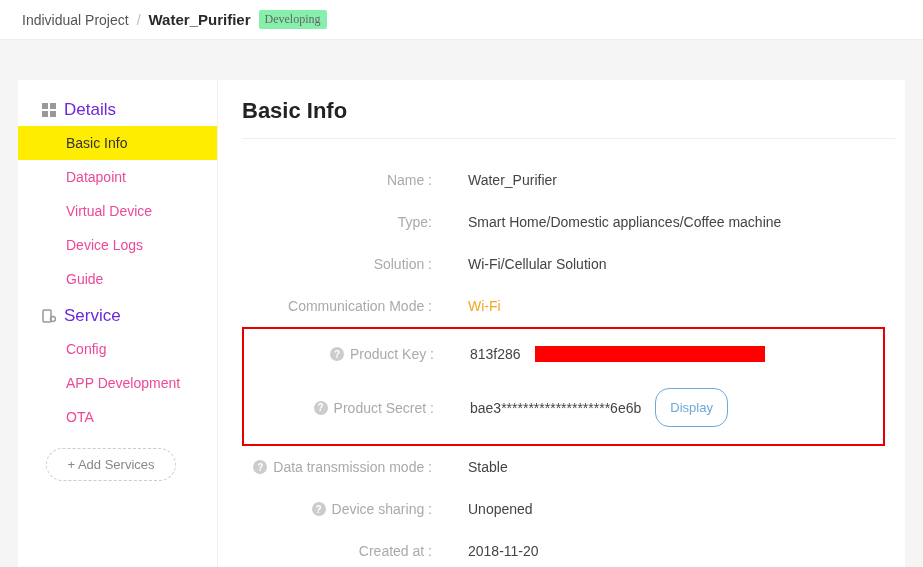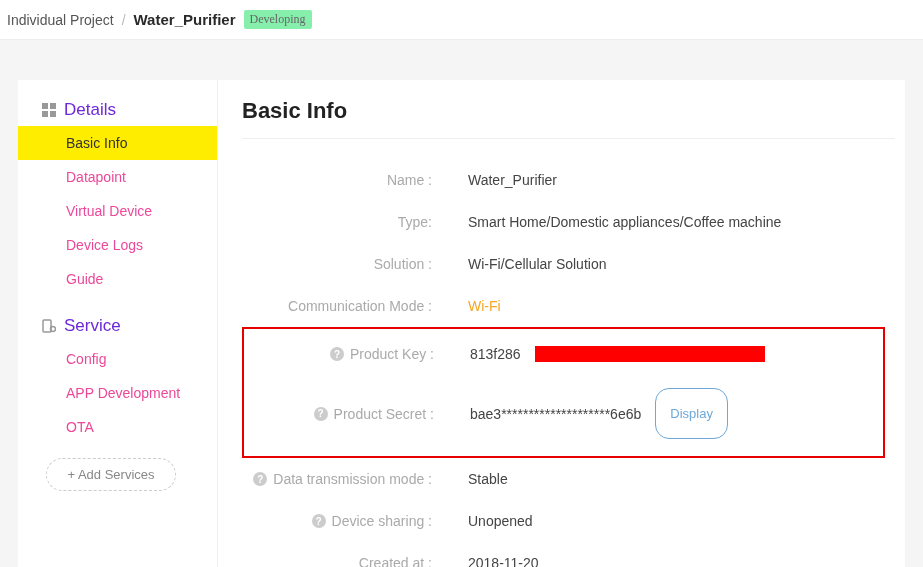--- a/index.html
+++ b/index.html
@@ -5,21 +5,21 @@
   * { box-sizing: border-box; margin: 0; padding: 0; }
   body {
     font-family: "Segoe UI", Arial, sans-serif;
     font-size: 14px;
     color: #333;
     background: #f5f5f5;
     width: 923px;
   }
   .topbar {
     background: #fff;
-    padding: 10px 7px;
+    padding: 10px 22px;
     border-bottom: 1px solid #eee;
     display: flex;
     align-items: center;
     gap: 8px;
     color: #555;
   }
   .topbar .title { font-weight: 700; color: #2a2a2a; font-size: 15px; }
   .topbar .sep { color: #bbb; }
   .badge {
     background: #86efac;
@@ -129,21 +129,21 @@
   .highlight-box {
     border: 2px solid #e60000;
     margin: 0 10px 0 0;
     padding: 4px 0;
   }
   .display-btn {
     border: 1px solid #6fa8d8;
     color: #6fa8d8;
     background: #fff;
     border-radius: 14px;
-    padding: 17px 14px;
+    padding: 11px 14px;
     font-size: 13px;
     cursor: pointer;
     text-align: right;
   }
 </style>
 </head>
 <body>
 
 <div class="topbar">
   <span>Individual Project</span>
@@ -167,21 +167,21 @@
       <span>Details</span>
     </div>
     <ul class="side-items">
       <li class="active">Basic Info</li>
       <li>Datapoint</li>
       <li>Virtual Device</li>
       <li>Device Logs</li>
       <li>Guide</li>
     </ul>
 
-    <div class="side-head" style="margin-top:14px;">
+    <div class="side-head" style="margin-top:4px;">
       <span class="icon">
         <svg width="14" height="14" viewBox="0 0 14 14">
             <rect x="1" y="1" width="8" height="12" rx="1" fill="none" stroke="#999" stroke-width="1.5"></rect>
             <circle cx="11" cy="10" r="2.5" fill="none" stroke="#999" stroke-width="1.5"></circle>
           </svg>
       </span>
       <span>Service</span>
     </div>
     <ul class="side-items">
       <li>Config</li>

